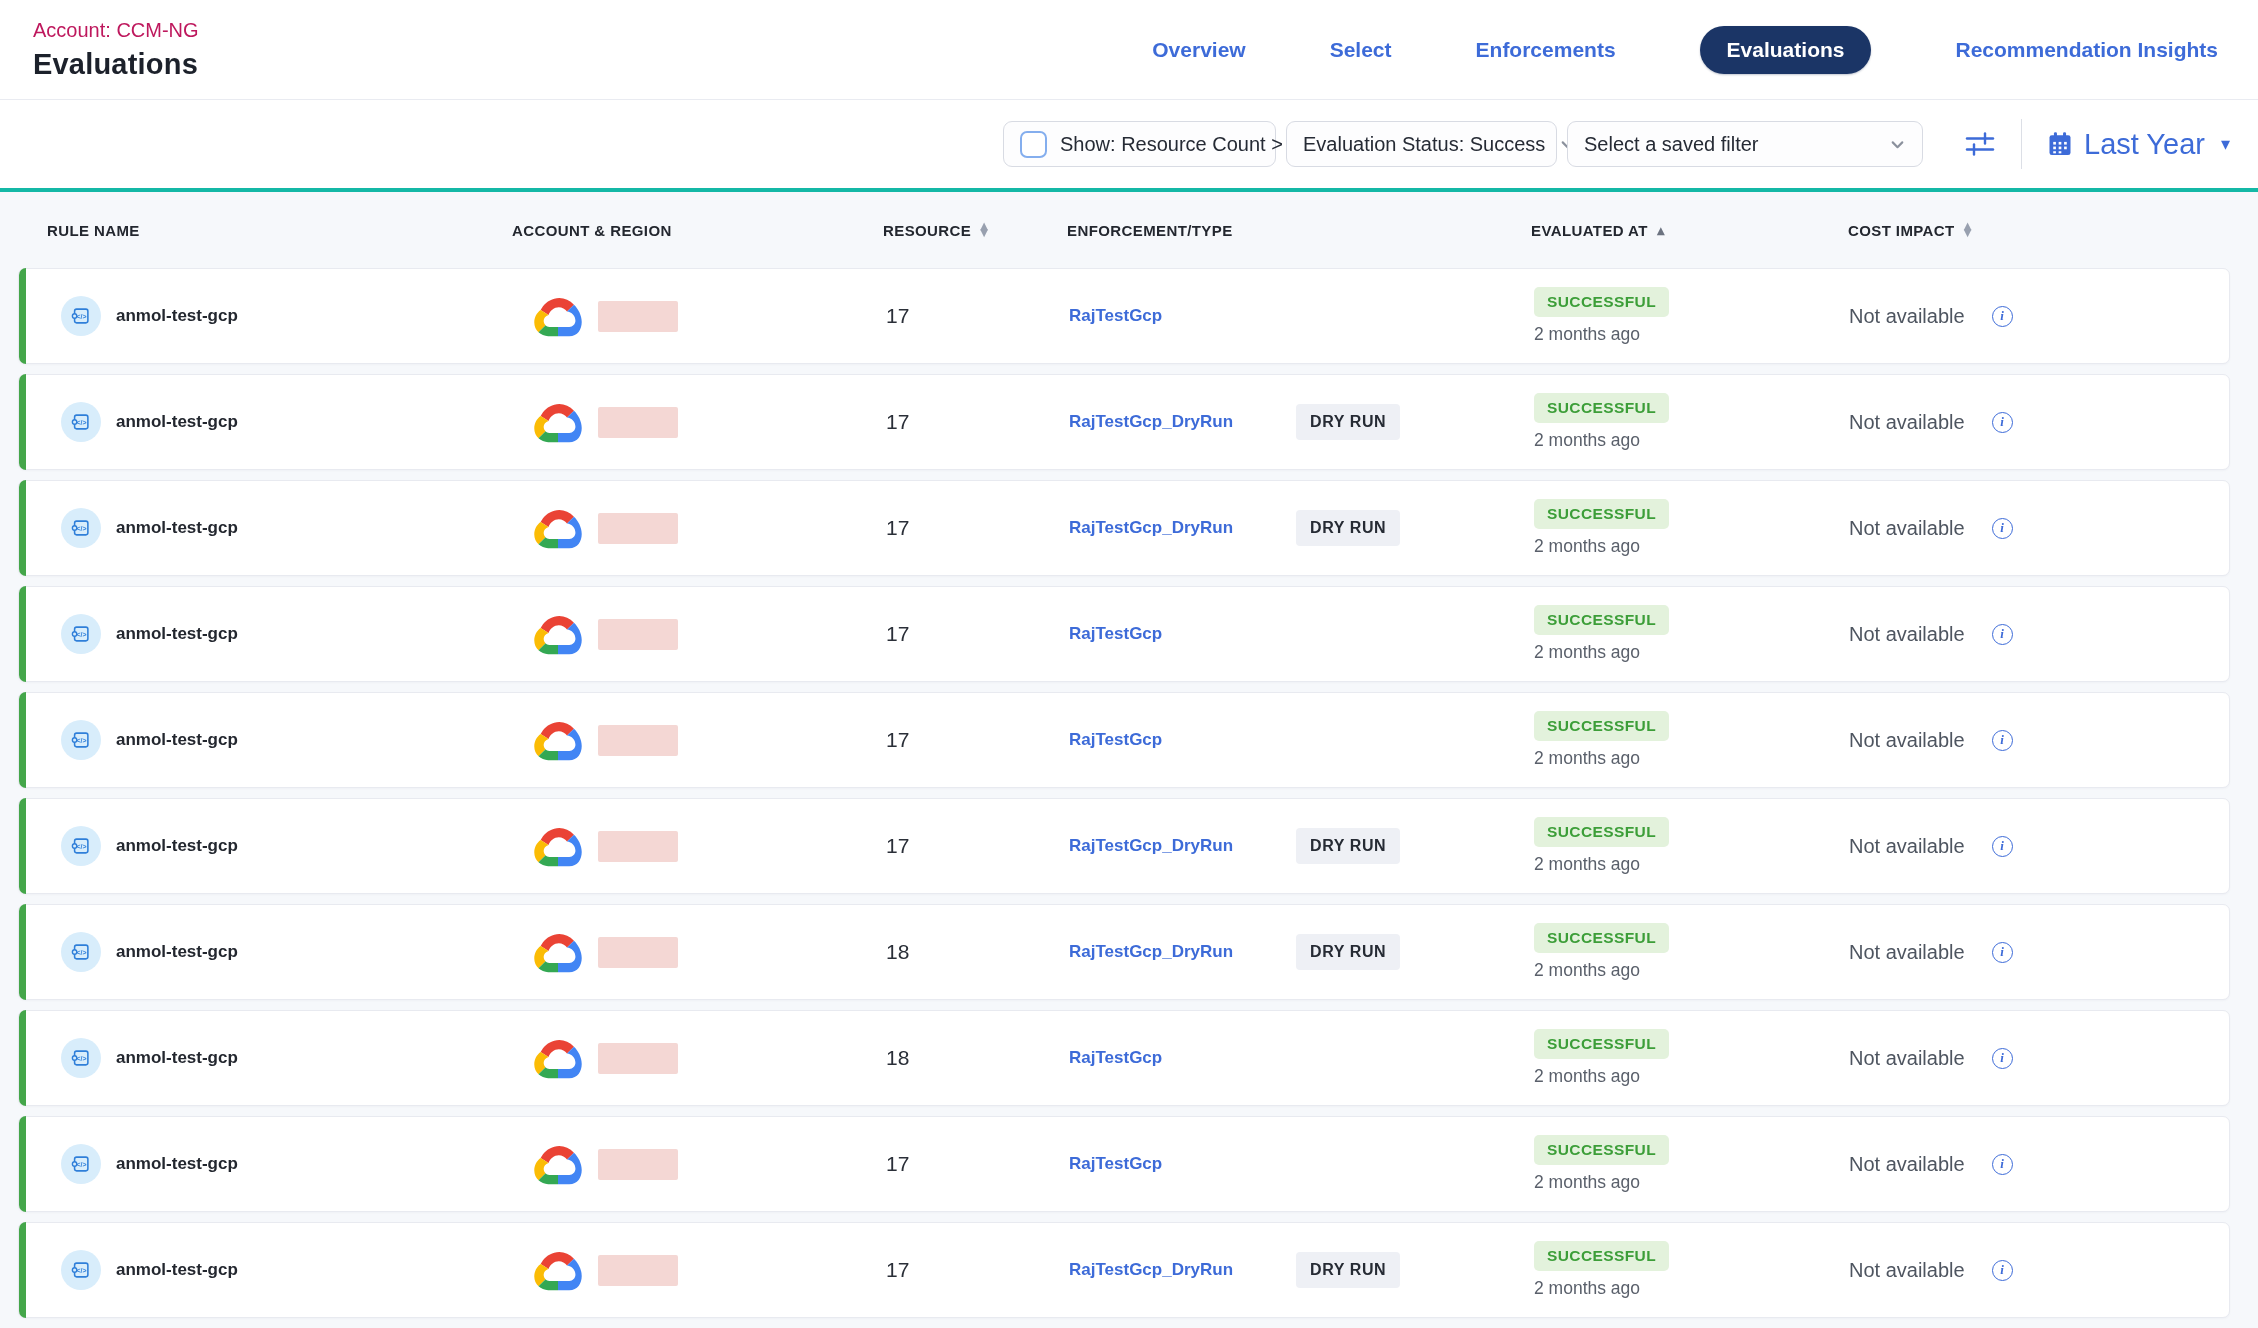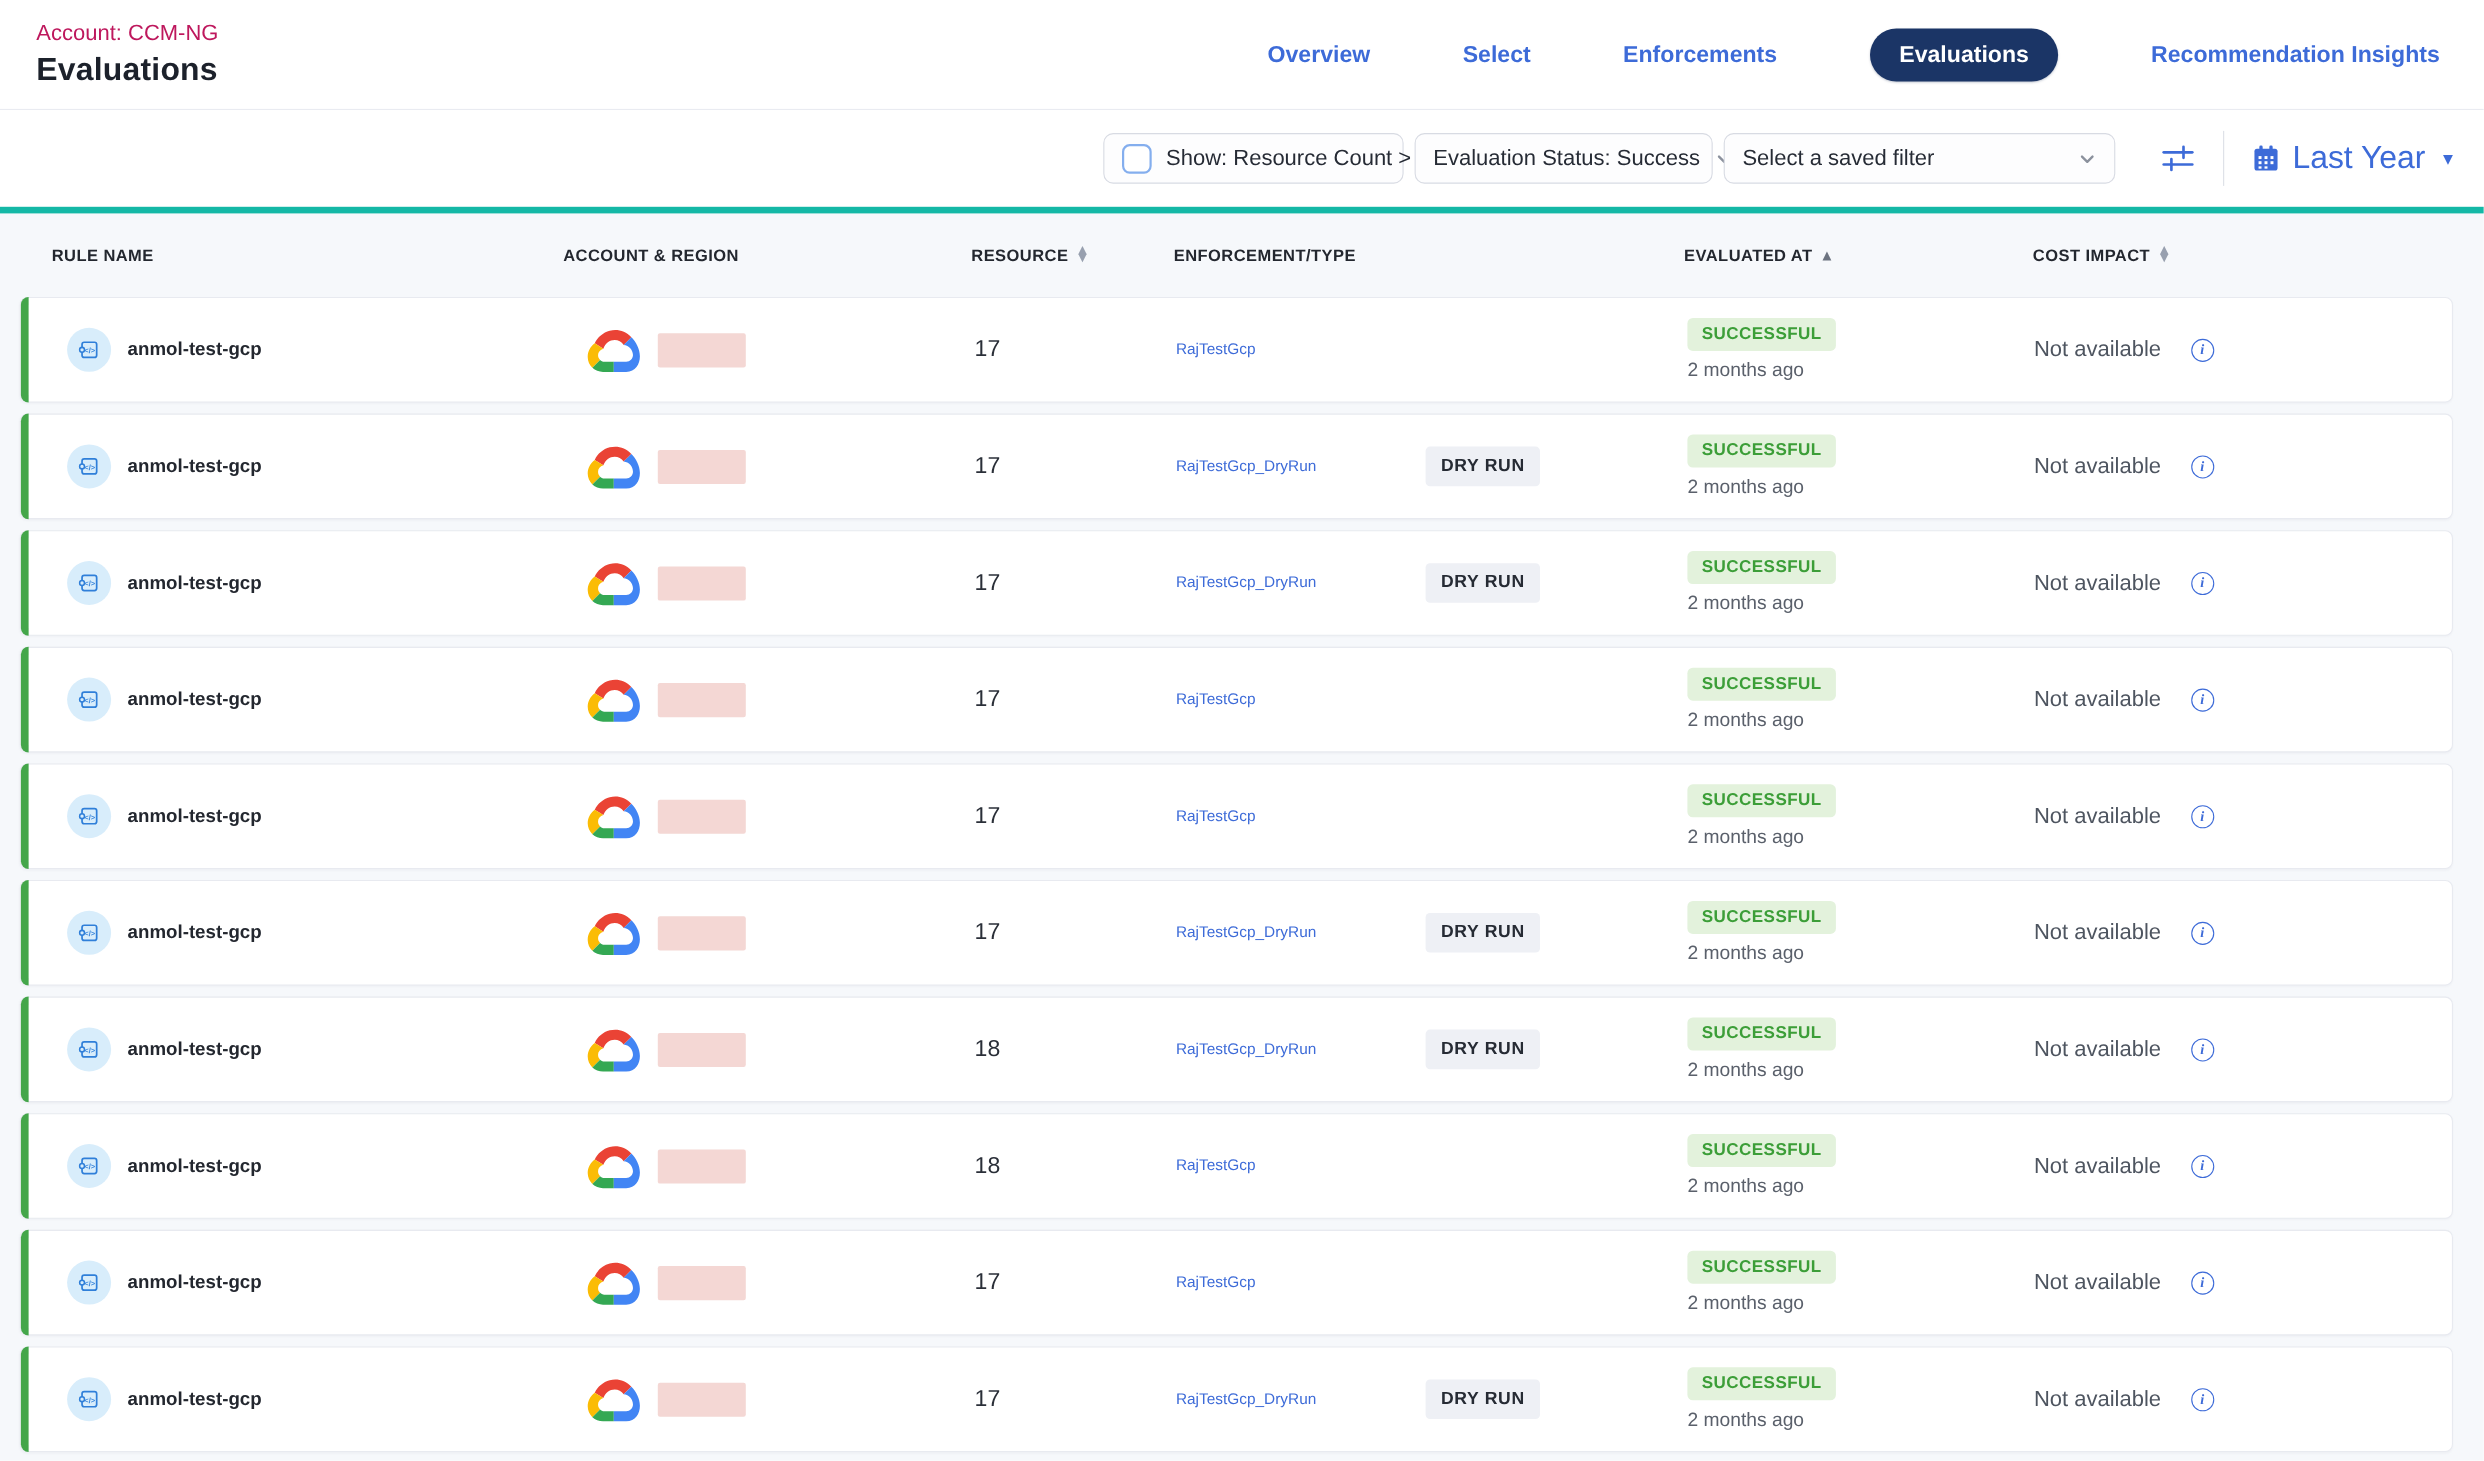--- a/index.html
+++ b/index.html
@@ -34,21 +34,21 @@
   .dd-saved  { width:356px; margin-left:14px; }
   .chev { width:17px; height:17px; flex:0 0 auto; margin-left:14px; }
   .chev polyline { fill:none; stroke:#8b919d; stroke-width:2; stroke-linecap:round; stroke-linejoin:round; }
   .sliders-btn { background:none; border:none; cursor:pointer; margin-left:40px; display:flex; align-items:center; }
   .vdivider { width:1px; height:50px; background:#dcdfe6; margin:0 24px; }
   .daterange { display:flex; align-items:center; gap:10px; background:none; border:none; cursor:pointer; }
   .daterange .dr-label { color:#3d6bd8; font-size:29px; font-weight:500; }
   .caret-down { color:#3d6bd8; font-size:18px; margin-left:6px; }
 
   
-  .table-area { flex:1 1 auto; background:#f6f8fb; border-top:6px solid #14b8a6;
+  .table-area { flex:1 1 auto; background:#f6f8fb; border-top:4px solid #14b8a6;
                 padding:0 28px 0 18px; overflow:hidden; }
   .grid-cols { display:grid; grid-template-columns:482px 368px 186px 466px 318px minmax(0,1fr); }
   .thead { height:76px; align-items:center; }
   .th { font-size:15px; font-weight:700; color:#23272f; letter-spacing:.4px;
         display:flex; align-items:center; white-space:nowrap; }
   .th-rule { padding-left:29px; }
   .th-account { padding-left:12px; }
   .th-resource { padding-left:15px; }
   .th-enforcement { padding-left:13px; }
   .th-evaluated { padding-left:11px; }
@@ -65,21 +65,21 @@
   .cell { display:flex; align-items:center; min-width:0; }
   .c-rule { gap:15px; padding-left:42px; }
   .rule-avatar { width:40px; height:40px; border-radius:50%; background:#d8edfb;
                  display:flex; align-items:center; justify-content:center; flex:0 0 auto; }
   .rule-name { font-size:17px; font-weight:600; color:#23272f; white-space:nowrap; }
   .c-account { gap:13px; padding-left:30px; }
   .redacted { width:80px; height:31px; background:#f4d7d4; border-radius:2px; }
   .c-resource { padding-left:17px; font-size:21px; font-weight:500; color:#2a2f38; }
   .c-enforcement { padding-left:14px; }
   .enf-wrap { width:227px; flex:0 0 auto; }
-  .enf-link { color:#3d6bd8; font-size:14px; font-weight:400; text-decoration:none; cursor:pointer; white-space:nowrap;text-align:center; }
+  .enf-link { color:#3d6bd8; font-size:17px; font-weight:700; text-decoration:none; cursor:pointer; white-space:nowrap;text-align:center; }
   .dryrun-badge { height:36px; display:inline-flex; align-items:center; padding:0 14px;
                   background:#eef0f5; border-radius:4px; font-size:16px; font-weight:600;
                   letter-spacing:.6px; color:#262b34; white-space:nowrap; }
   .c-evaluated { flex-direction:column; align-items:flex-start; gap:7px; padding-left:13px; }
   .status-badge { height:30px; display:inline-flex; align-items:center; padding:0 13px;
                   background:#e3f2dc; border-radius:5px; color:#3c9e38; font-size:15.5px;
                   font-weight:700; letter-spacing:.4px; }
   .eval-time { font-size:17.5px; color:#5a606b; }
   .c-cost { padding-left:10px; font-size:20px; color:#4e5560;gap:16px; }
   .info-icon { width:21px; height:21px; border:1.7px solid #3d6bd8; border-radius:50%;

